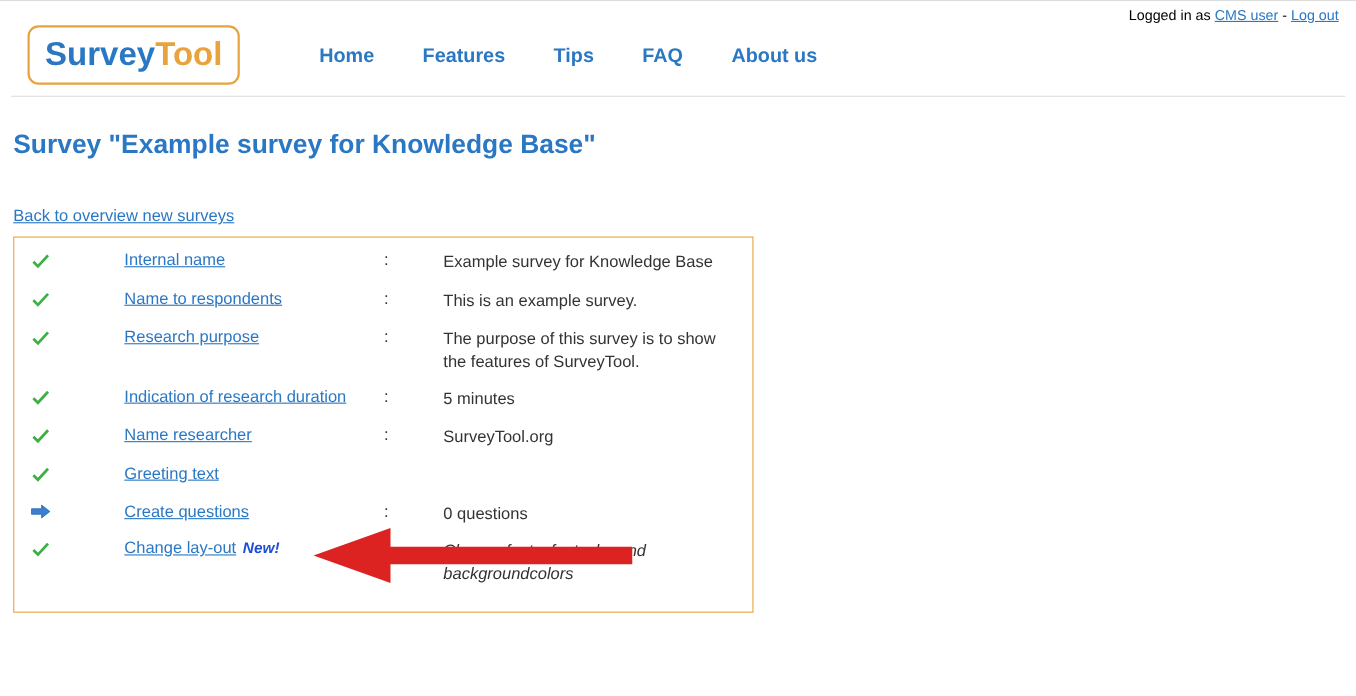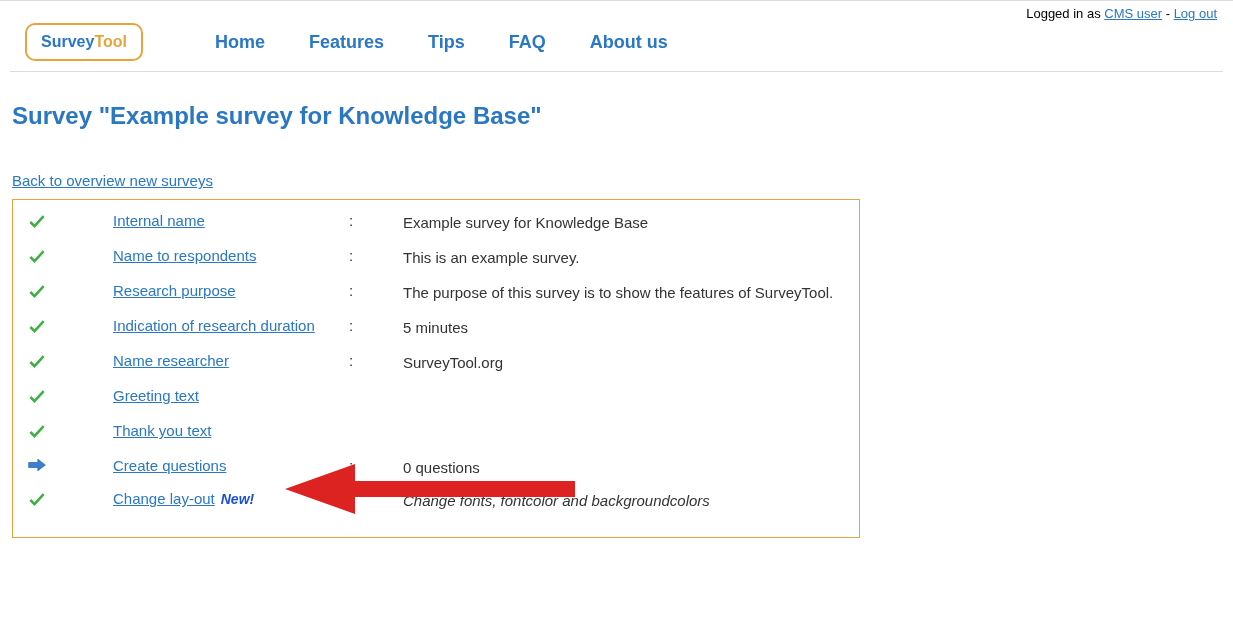--- a/index.html
+++ b/index.html
@@ -27,21 +27,21 @@
     }
     .header {
       display: flex;
       align-items: center;
       padding: 0 10px 8px 25px;
     }
     .logo {
       border: 2px solid #e8a33d;
       border-radius: 10px;
       padding: 8px 14px;
-      font-size: 16px;
+      font-size: 30px;
       font-weight: bold;
       display: inline-block;
     }
     .logo .s1 { color: #2a77c4; }
     .logo .s2 { color: #e8a33d; }
     .nav {
       display: flex;
       gap: 44px;
       margin-left: 72px;
     }
@@ -67,21 +67,21 @@
     }
     .back-link {
       color: #2a77c4;
       text-decoration: underline;
       font-size: 15px;
       display: inline-block;
       margin-bottom: 10px;
     }
     .panel {
       border: 1px solid #e8a33d;
-      width: 848px;
+      width: 673px;
       padding: 12px 10px 12px 10px;
       position: relative;
     }
     .row {
       display: flex;
       align-items: flex-start;
       margin-bottom: 12px;
     }
     .row:last-child { margin-bottom: 0; }
     .col-icon {
@@ -204,28 +204,20 @@
 
     <div class="row">
       <div class="col-icon"><span class="check-icon"><svg viewBox="0 0 24 24">
               <path fill="none" stroke="#3cb043" stroke-width="3" d="M4 12 L9 17 L20 5"></path>
             </svg></span></div>
       <div class="col-label"><a href="#">Greeting text</a></div>
       <div class="col-colon"></div>
       <div class="col-value"></div>
     </div>
 
-    <div class="row">
-      <div class="col-icon"><span class="check-icon"><svg viewBox="0 0 24 24">
-              <path fill="none" stroke="#3cb043" stroke-width="3" d="M4 12 L9 17 L20 5"></path>
-            </svg></span></div>
-      <div class="col-label"><a href="#">Thank you text</a></div>
-      <div class="col-colon"></div>
-      <div class="col-value"></div>
-    </div>
 
     <div class="row">
       <div class="col-icon"><span class="arrow-icon"><svg viewBox="0 0 24 18">
               <path fill="#3b7fd1" stroke="#1d5fa8" stroke-width="0.8" d="M2 6 H13 V2 L22 9 L13 16 V12 H2 Z"></path>
             </svg></span></div>
       <div class="col-label"><a href="#">Create questions</a></div>
       <div class="col-colon">:</div>
       <div class="col-value">0 questions</div>
     </div>
 

